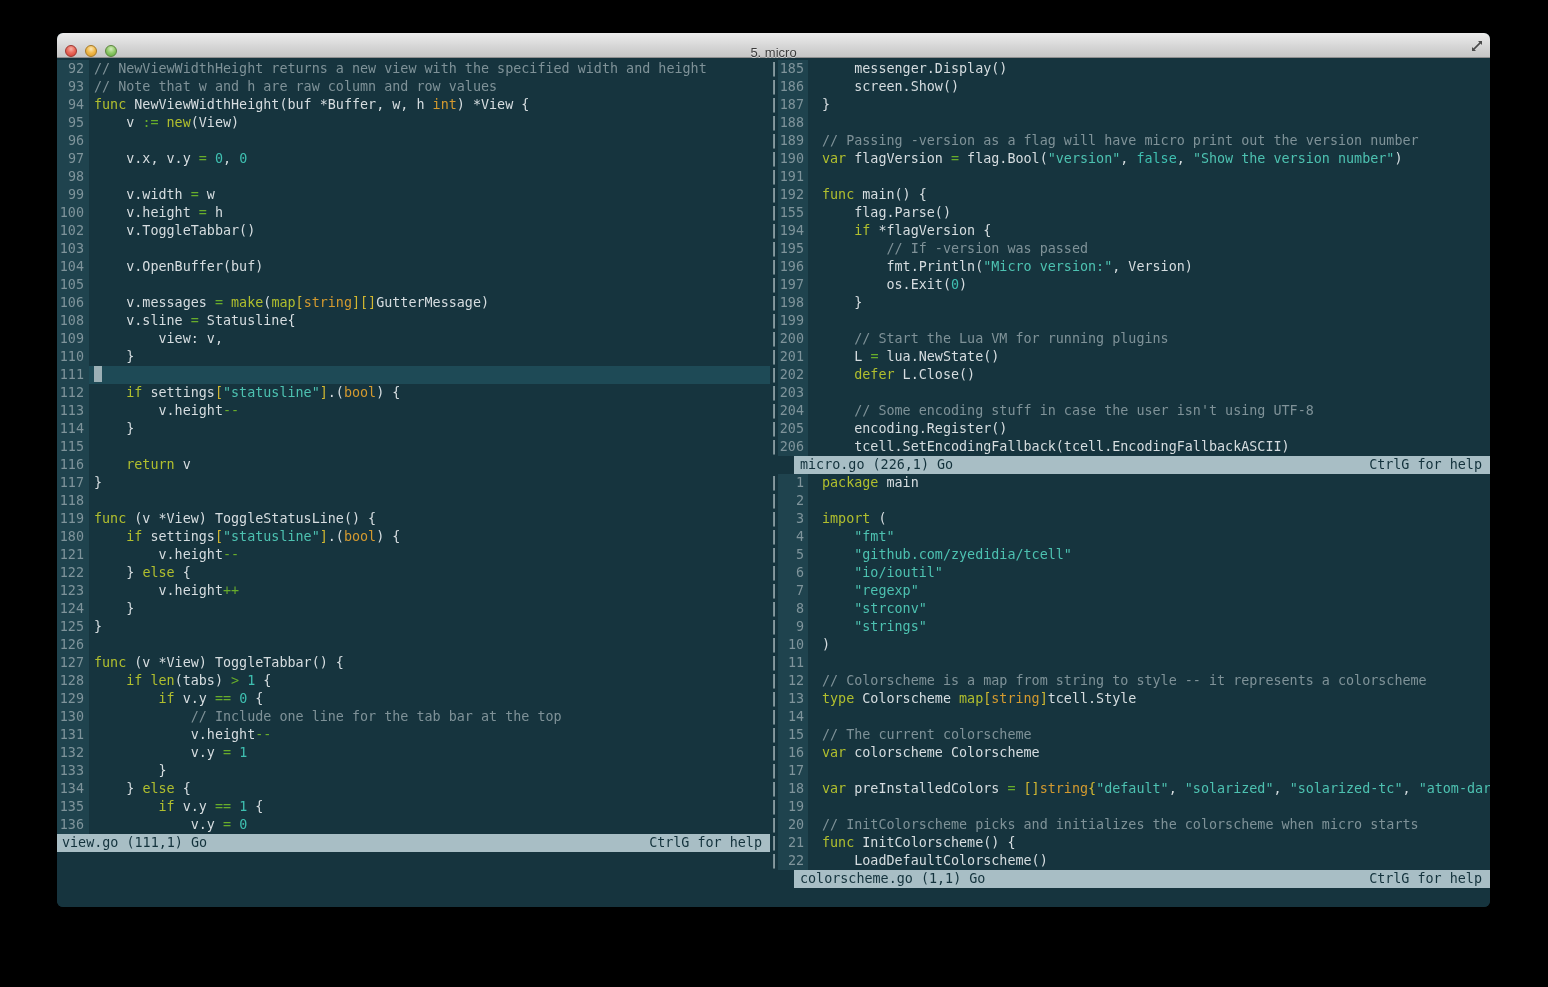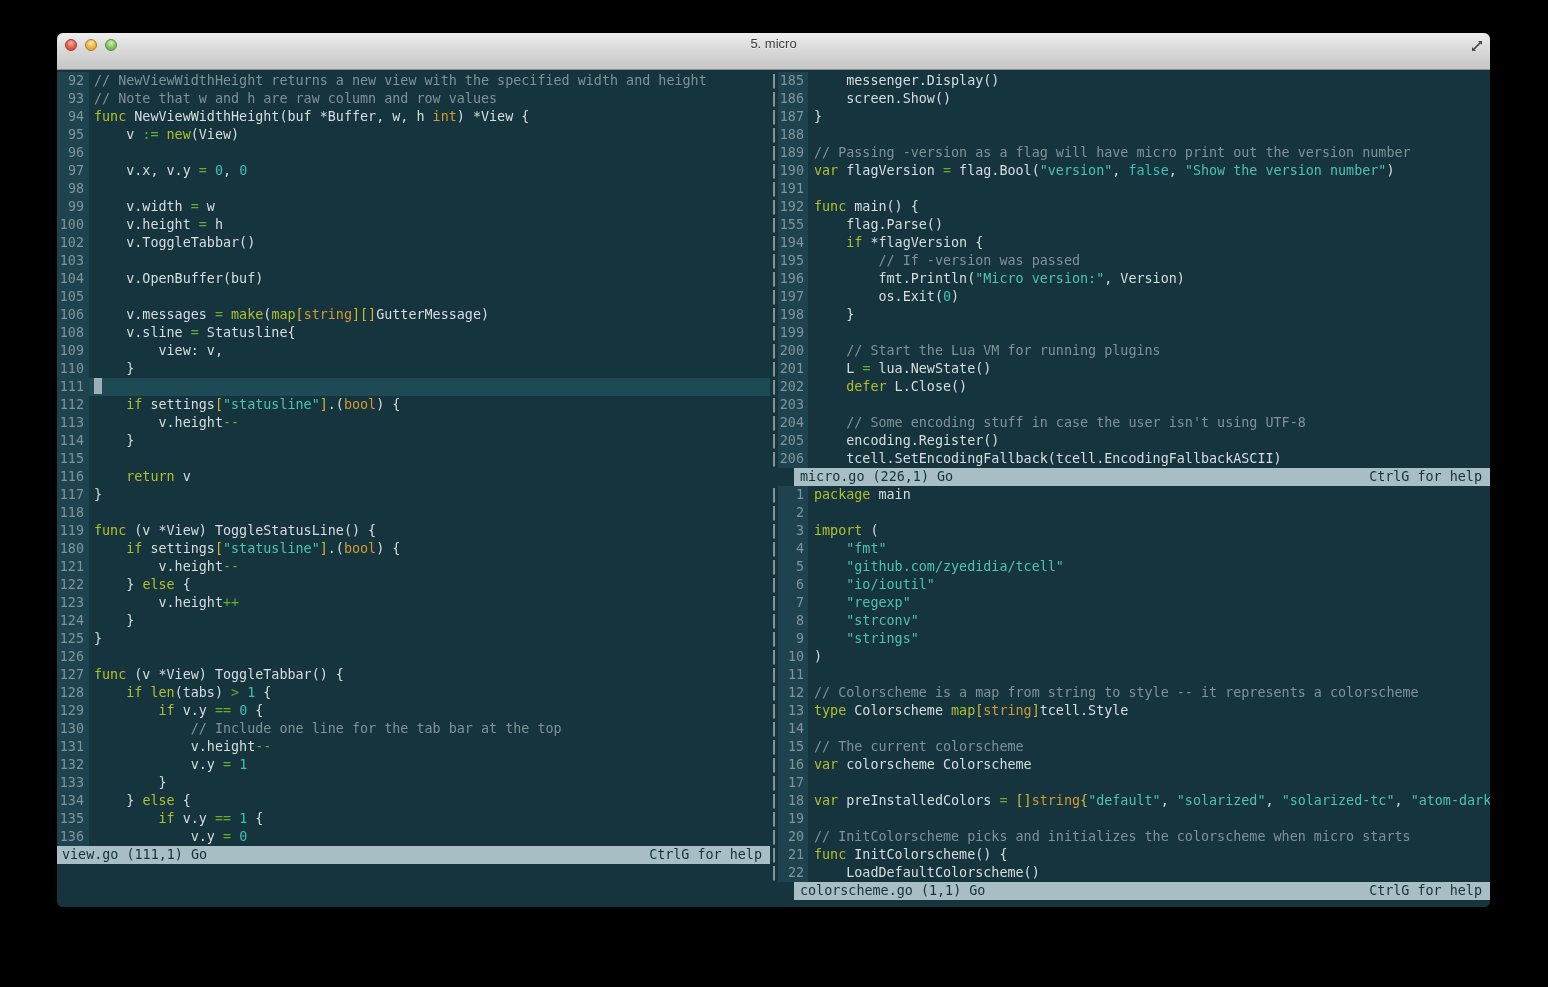--- a/index.html
+++ b/index.html
@@ -14,21 +14,21 @@
   .page{position:relative;width:1548px;height:987px;background:#000;}
 
   .window{position:absolute;left:57px;top:33px;width:1433px;height:874px;
           border-radius:6px;overflow:hidden;background:var(--bg);
           box-shadow:0 18px 50px rgba(0,0,0,0.85);}
 
   
   .titlebar{position:relative;height:25px;
             background:linear-gradient(#ededed,#d6d6d6 55%,#c6c6c6);
             border-bottom:1px solid #8f8f8f;
-            display:flex;align-items:flex-end;padding:18px 8px;box-sizing:border-box;}
+            display:flex;align-items:flex-start;padding:12px 8px;box-sizing:border-box;}
   .title{position:absolute;left:0;right:0;text-align:center;
          font-family:"Liberation Sans",sans-serif;font-size:13px;color:#3c3c3c;
          text-shadow:0 1px 0 rgba(255,255,255,.55);}
   .lights{display:flex;align-items:center;z-index:2;}
   .light{width:12px;height:12px;border-radius:50%;display:inline-block;
          margin-right:8px;box-sizing:border-box;}
   .light.red{background:radial-gradient(circle at 50% 30%,#f6b1a6 0%,#e96a5c 45%,#cf3a2d 100%);
              border:1px solid #9e3630;}
   .light.yellow{background:radial-gradient(circle at 50% 30%,#fbe7b5 0%,#efb746 50%,#d89a2b 100%);
              border:1px solid #a77a26;}
@@ -44,21 +44,21 @@
   #pane-tr{left:713px;top:2px;width:720px;}
   #pane-br{left:713px;top:416px;width:720px;}
 
   .row{display:flex;height:18px;white-space:pre;}
   .lineno{flex:0 0 27px;width:27px;text-align:right;padding-right:5px;
           background:var(--gutterBg);color:var(--lineno);}
   .with-divider .lineno{flex-basis:26px;width:26px;padding-right:4px;}
   .divbar{flex:0 0 8px;width:8px;color:var(--divider);background:var(--bg);
           text-align:left;}
   .code{flex:1 1 auto;padding-left:5px;color:var(--text);overflow:hidden;}
-  .with-divider .code{padding-left:6px;}
+  .with-divider .code{padding-left:14px;}
   .code.current{background:var(--curline);}
   .cursor{display:inline-block;width:8px;height:16px;background:var(--cursor);
           vertical-align:-3px;}
 
   .tk-t{color:var(--text);} .tk-c{color:var(--comment);} .tk-k{color:var(--keyword);}
   .tk-o{color:var(--operator);} .tk-s{color:var(--string);} .tk-n{color:var(--number);}
   .tk-ty{color:var(--type);} .tk-y{color:var(--symbol);}
 
   .statusbar{height:18px;background:var(--statusBg);color:var(--statusText);
              display:flex;justify-content:space-between;

